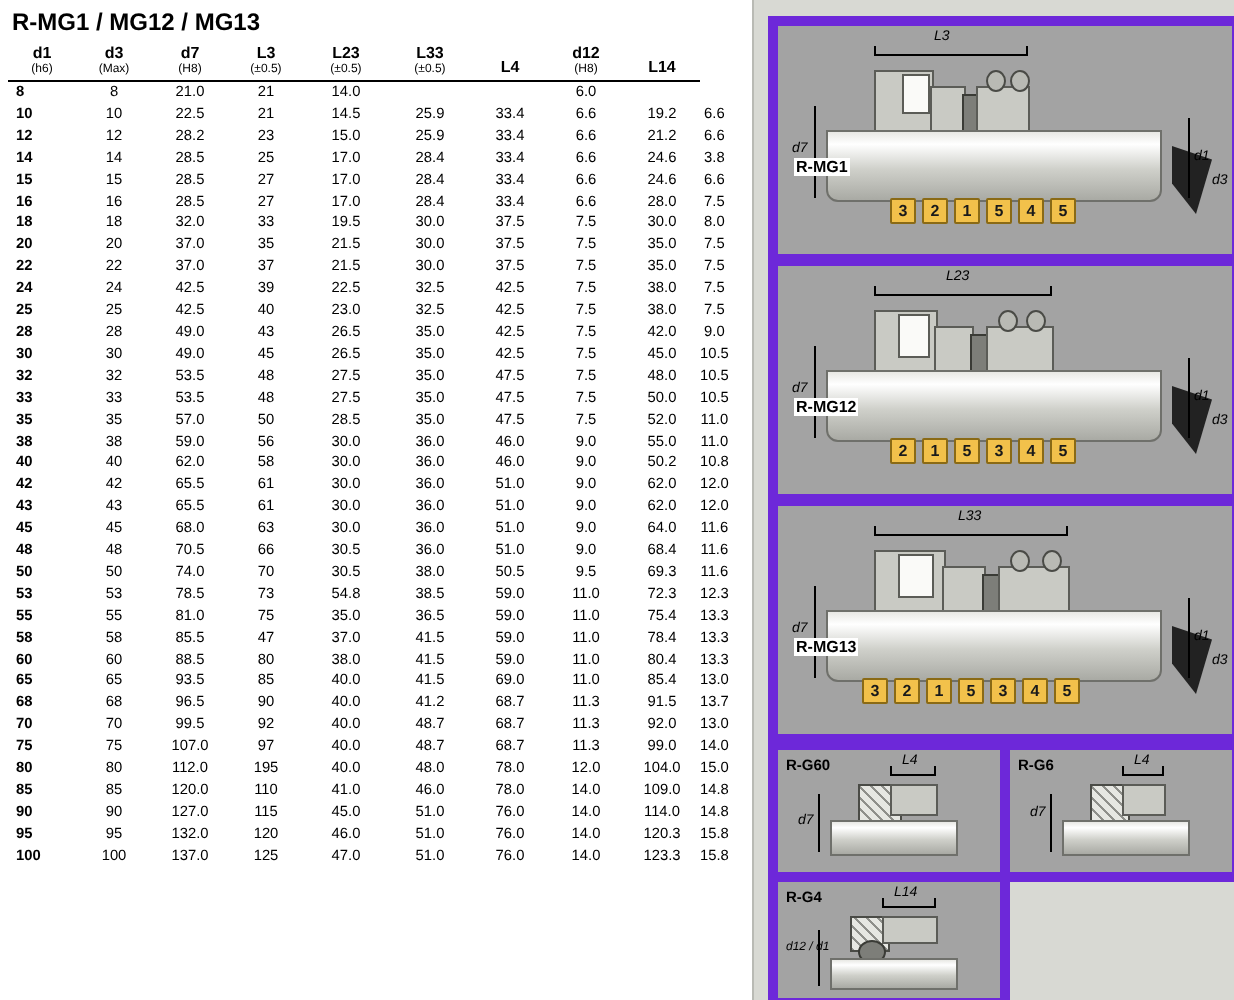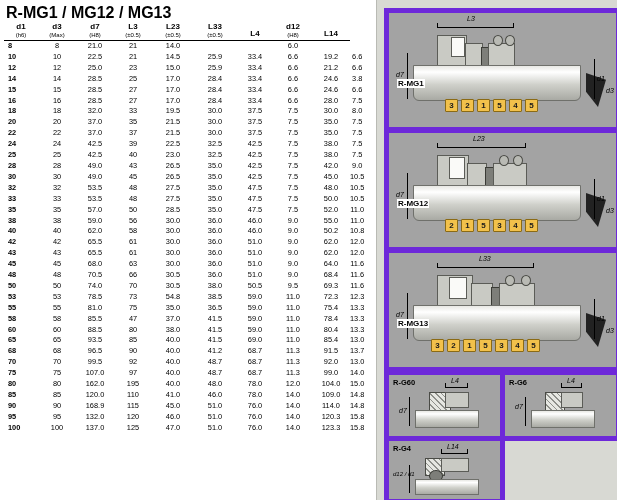--- a/index.html
+++ b/index.html
@@ -25,21 +25,21 @@
   .left-panel {
     position: absolute;
     left: 0; top: 0;
     width: 376px;
     height: 500px;
     background: #ffffff;
   }
   .title {
     position: absolute;
     left: 6px; top: 4px;
-    font-size: 16px;
+    font-size: 12px;
     font-weight: bold;
     color: #000;
     letter-spacing: 0px;
   }
   table.spec {
     position: absolute;
     left: 4px;
     top: 22px;
     border-collapse: collapse;
     font-size: 7.4px;
@@ -255,21 +255,21 @@
             <td>14.5</td>
             <td>25.9</td>
             <td>33.4</td>
             <td>6.6</td>
             <td>19.2</td>
             <td>6.6</td>
           </tr>
           <tr>
             <td>12</td>
             <td>12</td>
-            <td>25.0</td>
+            <td>28.2</td>
             <td>23</td>
             <td>15.0</td>
             <td>25.9</td>
             <td>33.4</td>
             <td>6.6</td>
             <td>21.2</td>
             <td>6.6</td>
           </tr>
           <tr>
             <td>14</td>
@@ -603,21 +603,21 @@
             <td>40.0</td>
             <td>48.7</td>
             <td>68.7</td>
             <td>11.3</td>
             <td>99.0</td>
             <td>14.0</td>
           </tr>
           <tr>
             <td>80</td>
             <td>80</td>
-            <td>162.0</td>
+            <td>112.0</td>
             <td>195</td>
             <td>40.0</td>
             <td>48.0</td>
             <td>78.0</td>
             <td>12.0</td>
             <td>104.0</td>
             <td>15.0</td>
           </tr>
           <tr>
             <td>85</td>
@@ -627,21 +627,21 @@
             <td>41.0</td>
             <td>46.0</td>
             <td>78.0</td>
             <td>14.0</td>
             <td>109.0</td>
             <td>14.8</td>
           </tr>
           <tr>
             <td>90</td>
             <td>90</td>
-            <td>168.9</td>
+            <td>127.0</td>
             <td>115</td>
             <td>45.0</td>
             <td>51.0</td>
             <td>76.0</td>
             <td>14.0</td>
             <td>114.0</td>
             <td>14.8</td>
           </tr>
           <tr>
             <td>95</td>

